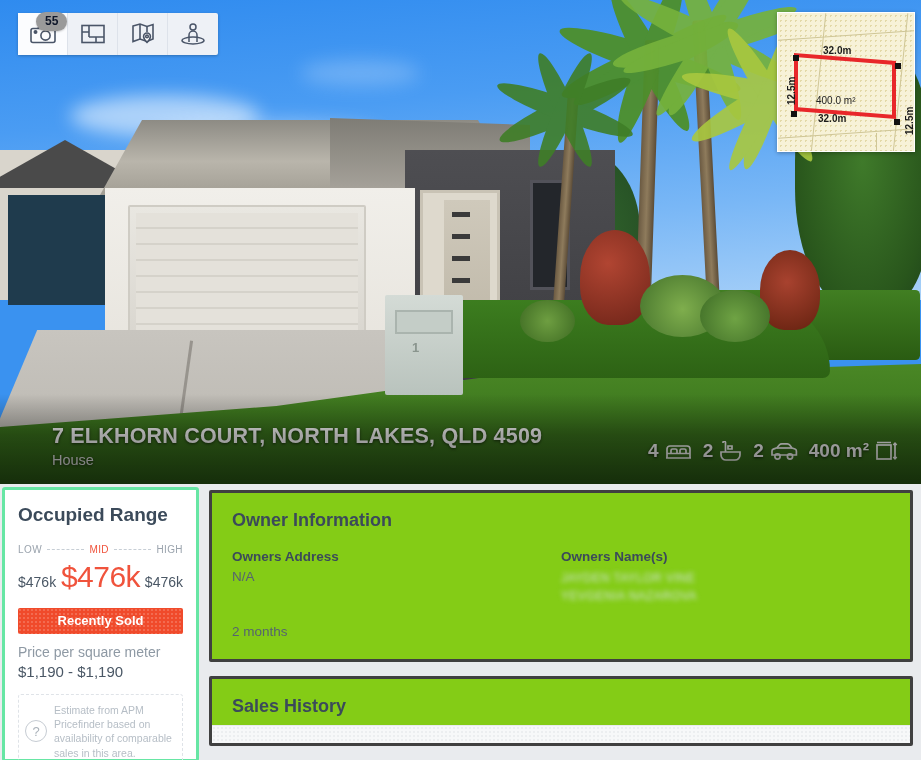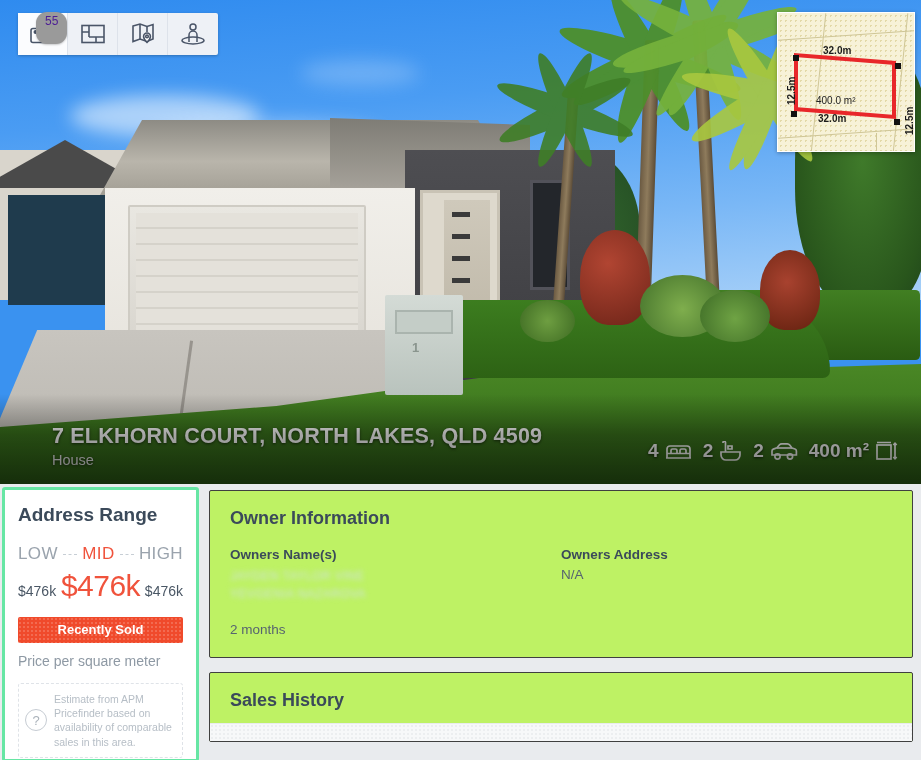--- a/index.html
+++ b/index.html
@@ -178,22 +178,22 @@
   }
   .media-btn {
     width: 50px; height: 42px; display: flex; align-items: center; justify-content: center;
     border-right: 1px solid #dde2ea; cursor: pointer; position: relative;
   }
   .media-btn:last-child { border-right: none; }
   .media-btn.active { background: #fbfcfe; }
   .media-btn svg { display: block; }
   .photo-badge {
     position: absolute; left: 18px; top: -1px;
-    background: #9a9a9a; color: #4c1d95; font-size: 12px; font-weight: normal;
-    border-radius: 11px; padding: 2px 9px 16px; z-index: 22;
+    background: #9a9a9a; color: #0f172a; font-size: 12px; font-weight: bold;
+    border-radius: 11px; padding: 2px 9px 3px; z-index: 22;
     box-shadow: 0 1px 2px rgba(0,0,0,.2);
   }
 
   
   .site-plan {
     position: absolute; right: 6px; top: 12px; width: 138px; height: 140px;
     background: #f7f2d8; border: 1px solid #ffffff; z-index: 18;
     box-shadow: 0 1px 4px rgba(0,0,0,.3);
     overflow: hidden;
   }
@@ -243,30 +243,30 @@
 
   
   .content {
     position: absolute; left: 0; top: 484px; width: 921px; height: 276px;
     display: flex; gap: 0;
   }
   .col-left { width: 203px; padding: 3px 4px 0 2px; }
   .col-right { flex: 1; padding: 6px 8px 0 6px; }
 
   .card {
-    background: #bef264; border: 1px solid #404040; border-radius: 2px;
+    background: #84cc16; border: 3px solid #404040; border-radius: 2px;
   }
   .estimate-card {
     border: 3px solid #67e6a4; border-radius: 3px;
     background: #fff; height: 275px; padding: 14px 13px 0;
   }
   .est-title { font-size: 19px; font-weight: bold; color: #3b4a5a; }
 
   .range-labels {
-    display: flex; align-items: center; margin-top: 18px; font-size: 17px;
+    display: flex; align-items: center; margin-top: 18px; font-size: 10px;
     color: #9aa3ad; letter-spacing: .4px;
   }
   .range-labels .mid { color: #f0533c; font-weight: normal; }
   .dashline { flex: 1; height: 1px; border-top: 1px dashed #c7ced5; margin: 0 5px; }
 
   .range-values {
     display: flex; align-items: baseline; justify-content: space-between;
     margin-top: 5px;
   }
   .val-side { font-size: 14px; color: #4a5765; font-weight: normal; }
@@ -522,62 +522,63 @@
         </svg>
       </span>
     </div>
   </div>
 </div>
 
 <div class="content">
 
   <div class="col-left">
     <div class="estimate-card">
-      <div class="est-title">Address Range</div>
+      <div class="est-title">Occupied Range</div>
 
       <div class="range-labels">
         <span>LOW</span>
         <span class="dashline"></span>
         <span class="mid">MID</span>
         <span class="dashline"></span>
         <span>HIGH</span>
       </div>
 
       <div class="range-values">
         <span class="val-side">$476k</span>
         <span class="val-mid">$476k</span>
         <span class="val-side">$476k</span>
       </div>
 
       <div class="sold-badge">Recently Sold</div>
 
       <div class="ppsm-label">Price per square meter</div>
+      <div class="ppsm-value">$1,190 - $1,190</div>
 
       <div class="help-box">
         <div class="help-q">?</div>
         <div class="help-text">Estimate from APM Pricefinder based on availability of comparable sales in this area.</div>
       </div>
     </div>
   </div>
 
   <div class="col-right">
     <div class="card owner-card">
       <div class="sec-title">Owner Information</div>
 
       <div class="owner-grid">
+        <div>
+          <div class="field-label">Owners Address</div>
+          <div class="field-value">N/A</div>
+        </div>
         <div>
           <div class="field-label">Owners Name(s)</div>
           <div class="field-value redacted" style="white-space: pre-line;">JAYDEN TAYLOR VINE
 YEVGENIA NAZAROVA</div>
         </div>
         <div>
-          <div class="field-label">Owners Address</div>
-          <div class="field-value">N/A</div>
-        </div>
-        <div>
           <div class="field-value">2 months</div>
         </div>
       </div>
     </div>
 
     <div class="card sales-card">
       <div class="sec-title">Sales History</div>
       <div class="sales-head-row"></div>
     </div>
   </div>

